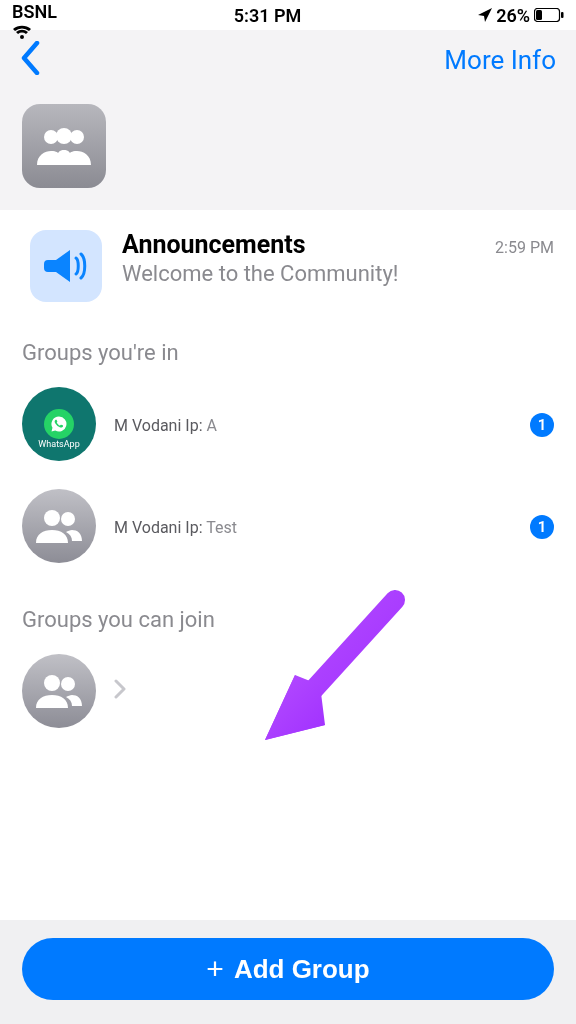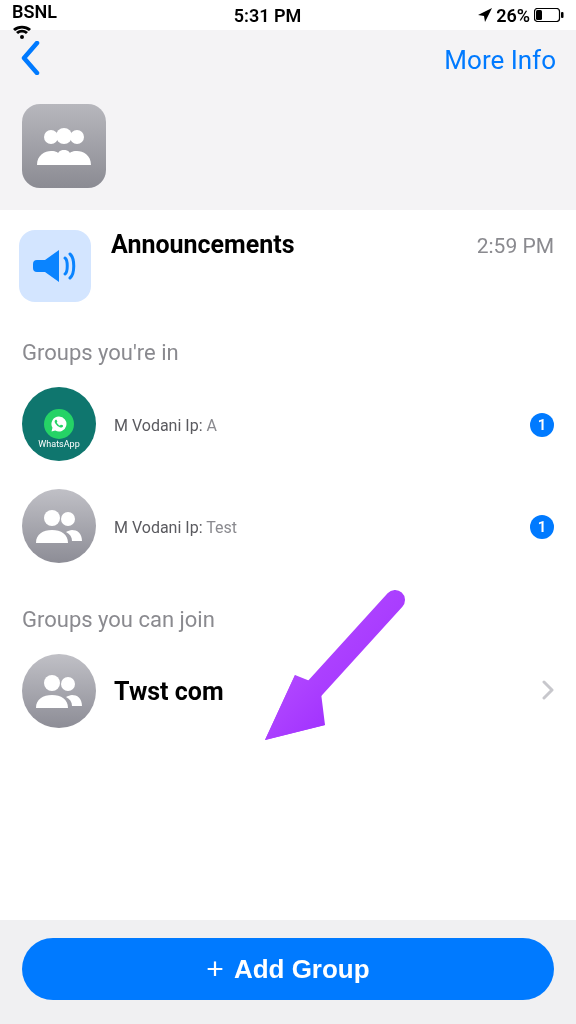--- a/index.html
+++ b/index.html
@@ -45,30 +45,30 @@
     gap: 20px;
   }
   .community-avatar {
     width: 84px; height: 84px; border-radius: 18px;
     background: linear-gradient(#b7b7bd,#8b8b93);
     display:flex;align-items:center;justify-content:center;
   }
   .community-title { font-size: 30px; font-weight: 700; color:#000; }
   .community-sub { font-size: 22px; color:#8a8a8f; margin-top:2px;}
   .announcements {
-    display:flex; gap:20px; padding: 20px 22px 8px 19px; align-items:flex-start;
+    display:flex; gap:20px; padding: 20px 22px 8px 30px; align-items:flex-start;
   }
   .ann-icon {
     width:72px;height:72px;border-radius:16px;background:#d3e5ff;
     display:flex;align-items:center;justify-content:center;
   }
   .ann-body { flex:1; }
   .ann-title-row { display:flex; justify-content:space-between; align-items:baseline;}
   .ann-title { font-size:25px; font-weight:700;}
-  .ann-time { font-size:21px; color:#8a8a8f;margin-left:30px;}
+  .ann-time { font-size:16px; color:#8a8a8f;margin-left:30px;}
   .ann-msg { font-size:22px; color:#8a8a8f; margin-top:2px;}
   .section-label {
     font-size:22px; color:#8a8a8f; padding: 30px 22px 8px 22px;
   }
   .group-row {
     display:flex;gap:18px;padding:14px 22px;align-items:center;
   }
   .group-avatar {
     width:74px;height:74px;border-radius:50%;
     display:flex;align-items:center;justify-content:center;
@@ -168,20 +168,21 @@
       <path d="M4 14h8l14-10v32L12 26H4a4 4 0 01-4-4v-4a4 4 0 014-4z"></path>
       <path d="M32 12c3 2 3 14 0 16" fill="none" stroke="#0a84ff" stroke-width="3" stroke-linecap="round"></path>
       <path d="M37 8c5 4 5 20 0 24" fill="none" stroke="#0a84ff" stroke-width="3" stroke-linecap="round"></path>
     </svg>
   </div>
   <div class="ann-body">
     <div class="ann-title-row">
       <div class="ann-title">Announcements</div>
       <div class="ann-time">2:59 PM</div>
     </div>
+    <div class="ann-msg">Welcome to the Community!</div>
   </div>
 </div>
 
 <div class="section-label">Groups you're in</div>
 
 <div class="group-row">
   <div class="group-avatar work">
     <div class="work-inner">
       <svg width="18" height="18" viewBox="0 0 24 24" fill="#fff">
           <path d="M12 2a10 10 0 00-8.7 15L2 22l5-1.3A10 10 0 1012 2zm5 13.5c-.2.6-1.3 1.2-1.8 1.2-.5.1-1 .1-3.3-1-2.8-1.3-4.5-4.2-4.7-4.4-.1-.2-1-1.4-1-2.7s.6-1.9.9-2.1c.2-.2.5-.3.7-.3h.5c.2 0 .4 0 .6.5l.8 2c.1.2 0 .4-.1.5l-.4.5c-.1.2-.2.3-.1.5.2.3.8 1.3 1.7 2 .1 1.2 2.1 1.5 2.4 1.7.2.1.4.1.5-.1l.7-.8c.2-.2.4-.2.6-.1l1.9.9c.2.1.4.2.4.3.1.2.1.8-.1 1.4z"></path>
@@ -222,21 +223,20 @@
 <div class="group-row">
   <div class="group-avatar gray">
     <svg width="46" height="34" viewBox="0 0 46 34" fill="#fff">
       <circle cx="16" cy="9" r="8"></circle>
         <circle cx="32" cy="10" r="7"></circle>
       <path d="M0 34c0-9 7-13 16-13s16 4 16 13zM30 23c2-1 4-2 6-2 5 0 10 3 10 11H36c0-4-2-7-6-9z"></path>
     </svg>
   </div>
   <div class="group-body">
     <div class="group-title-row">
-      <div class="group-name">Twst com</div>
       <div class="chevron-right">
         <svg width="12" height="20" viewBox="0 0 12 20">
             <path d="M2 2l8 8-8 8" fill="none" stroke="#c7c7cc" stroke-width="3" stroke-linecap="round" stroke-linejoin="round"></path>
           </svg>
       </div>
     </div>
   </div>
 </div>
 
 <svg class="annotation-arrow" width="160" height="170" viewBox="0 0 160 170">

